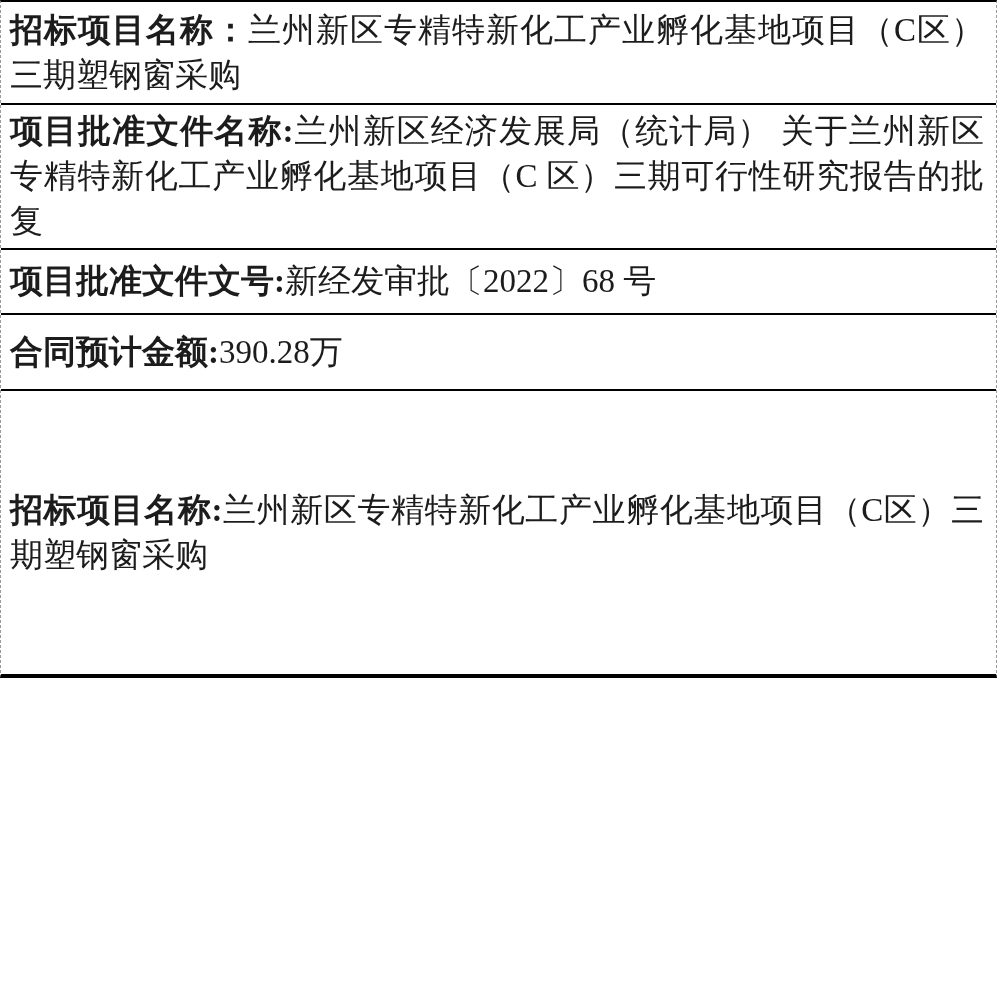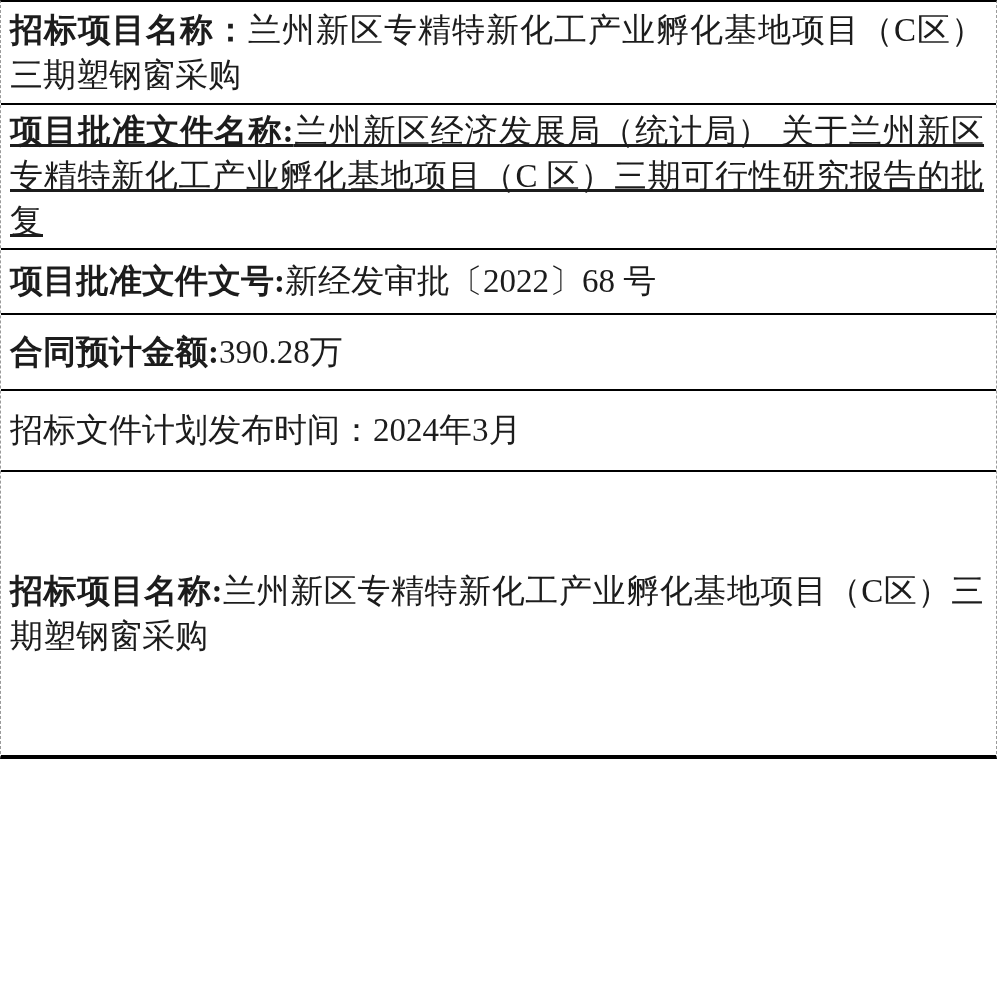--- a/index.html
+++ b/index.html
@@ -41,21 +41,21 @@
   }
   .label--regular {
     font-weight: normal;
   }
   .value {
     font-weight: normal;
   }
   
   .row-1 { min-height: 103px; }
   .row-2 { min-height: 74px;  }
-  .row-3 { min-height: 128px; text-decoration: underline; }
+  .row-3 { min-height: 128px; }
   .row-4 { min-height: 65px;  }
   .row-5 { min-height: 76px;  }
   .row-6 { min-height: 81px;  }
   .row-7 { min-height: 159px; }
   .row-8 { min-height: 283px; }
 </style>
 </head>
 <body>
 
 <div class="doc-table">
@@ -70,22 +70,19 @@
   </div>
 
   <div class="row row-4">
     <p class="cell"><span class="label">项目批准文件文号:</span><span class="value">新经发审批〔2022〕68 号</span></p>
   </div>
 
   <div class="row row-5">
     <p class="cell"><span class="label">合同预计金额:</span><span class="value">390.28万</span></p>
   </div>
 
-  <div class="row row-6">
-    <p class="cell"><span class="label label--regular">招标文件计划发布时间：</span><span class="value">2024年3月</span></p>
-  </div>
 
 
   <div class="row row-8">
     <p class="cell"><span class="label">招标项目名称:</span><span class="value">兰州新区专精特新化工产业孵化基地项目（C区）三期塑钢窗采购</span></p>
   </div>
 
 </div>
 
 </body></html>

